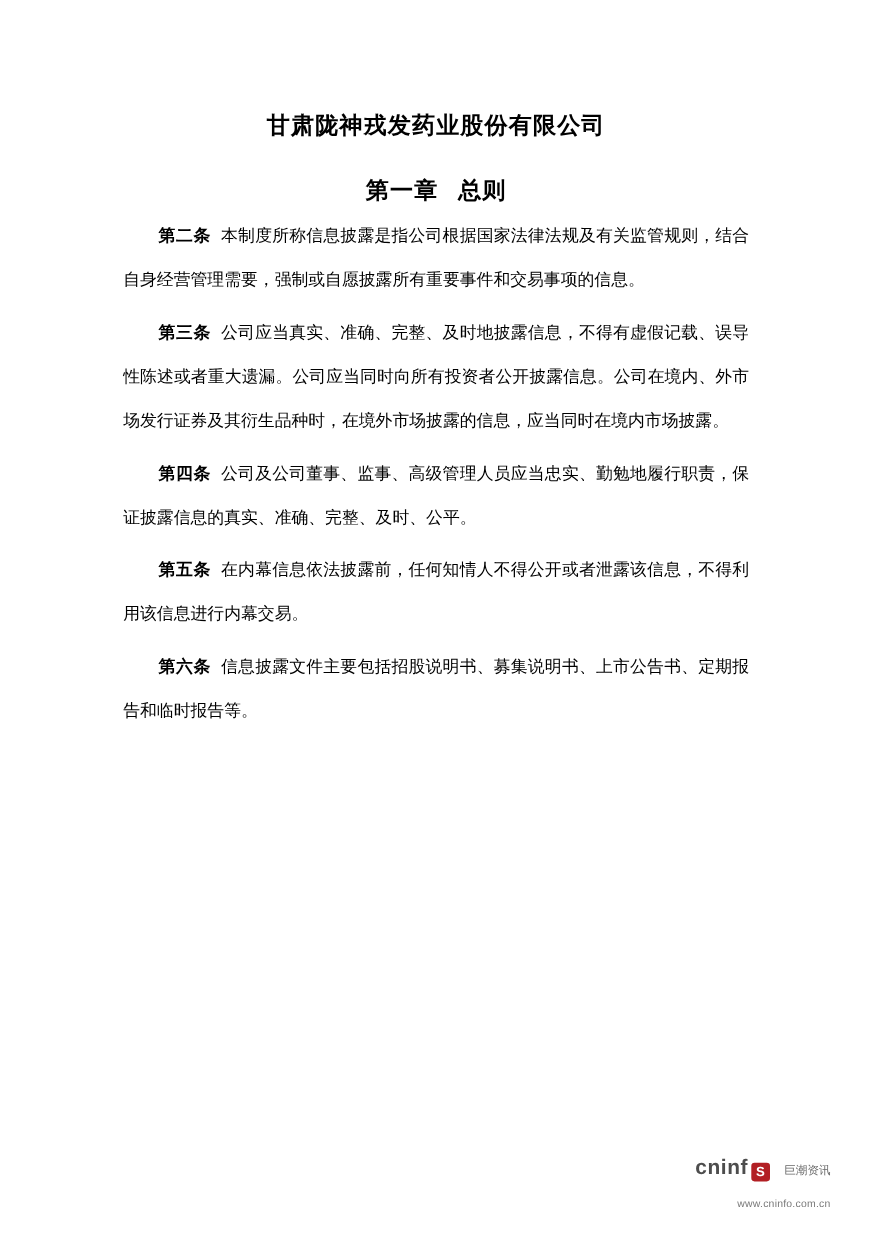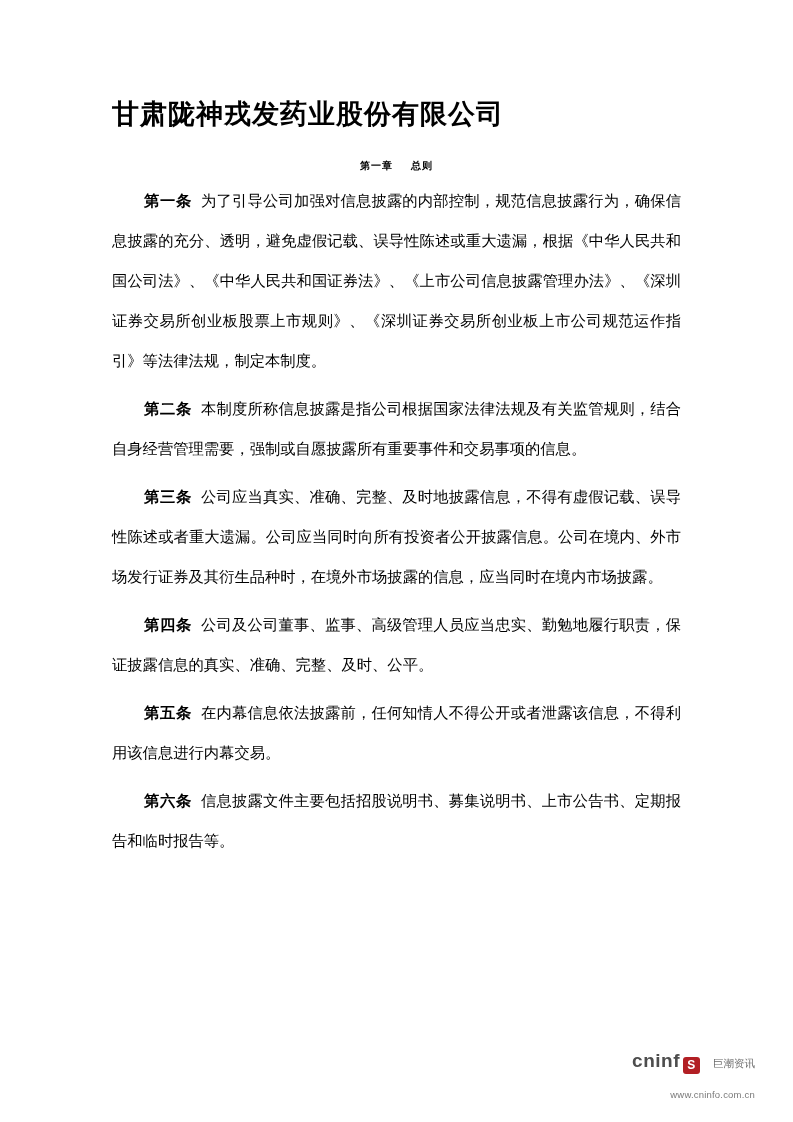--- a/index.html
+++ b/index.html
@@ -17,31 +17,32 @@
   }
   .page {
     position: absolute;
     left: 0; top: 0;
     width: 793px;
     height: 1122px;
     box-sizing: border-box;
     padding: 95px 112px 0 112px;
   }
   .doc-title {
-    font-size: 27px;
+    text-align: center;
+    font-size: 21px;
     font-weight: bold;
     line-height: 38px;
     letter-spacing: 1px;
   }
   .doc-title .line2 {
     display: block;
   }
   .chapter-heading {
     text-align: center;
-    font-size: 10px;
+    font-size: 21px;
     font-weight: bold;
     margin-top: 26px;
     letter-spacing: 1px;
   }
   .chapter-heading .sp {
     display: inline-block;
     width: 18px;
   }
   .para {
     font-size: 15.3px;
@@ -111,23 +112,20 @@
 <div class="page">
 
   <div class="doc-title">
     <span>甘肃陇神戎发药业股份有限公司</span>
   </div>
 
   <div class="chapter-heading">
     <span>第一章</span><span class="sp"></span><span>总则</span>
   </div>
 
-  <div class="para-block">
-    <p class="para"><span class="art-label">第一条</span><span>为了引导公司加强对信息披露的内部控制，规范信息披露行为，确保信息披露的充分、透明，避免虚假记载、误导性陈述或重大遗漏，根据《中华人民共和国公司法》、《中华人民共和国证券法》、《上市公司信息披露管理办法》、《深圳证券交易所创业板股票上市规则》、《深圳证券交易所创业板上市公司规范运作指引》等法律法规，制定本制度。</span></p>
-  </div>
 
   <div class="para-block">
     <p class="para"><span class="art-label">第二条</span><span>本制度所称信息披露是指公司根据国家法律法规及有关监管规则，结合自身经营管理需要，强制或自愿披露所有重要事件和交易事项的信息。</span></p>
   </div>
 
   <div class="para-block">
     <p class="para"><span class="art-label">第三条</span><span>公司应当真实、准确、完整、及时地披露信息，不得有虚假记载、误导性陈述或者重大遗漏。公司应当同时向所有投资者公开披露信息。公司在境内、外市场发行证券及其衍生品种时，在境外市场披露的信息，应当同时在境内市场披露。</span></p>
   </div>
 
   <div class="para-block">

